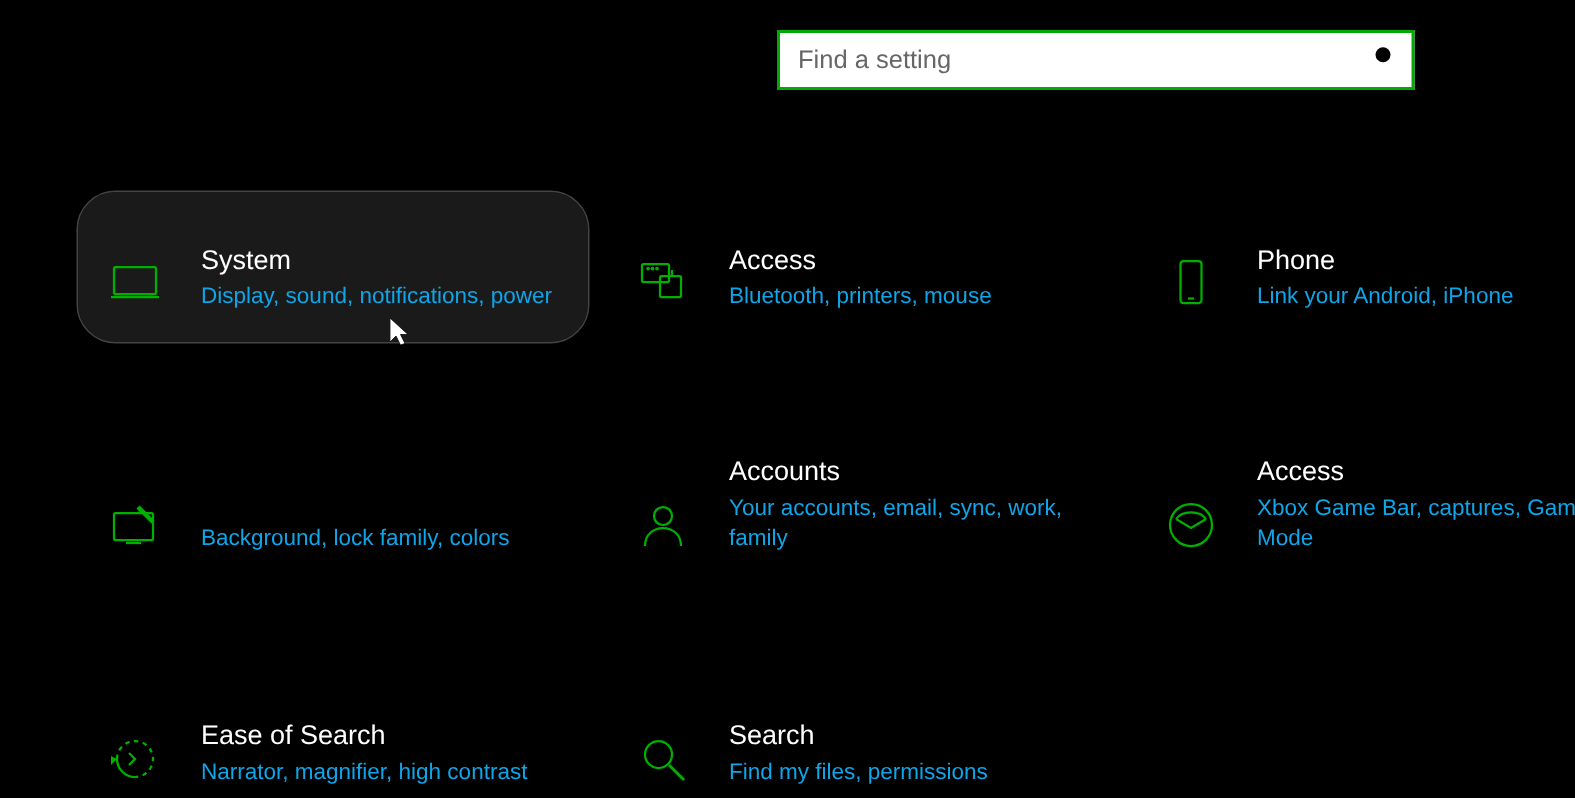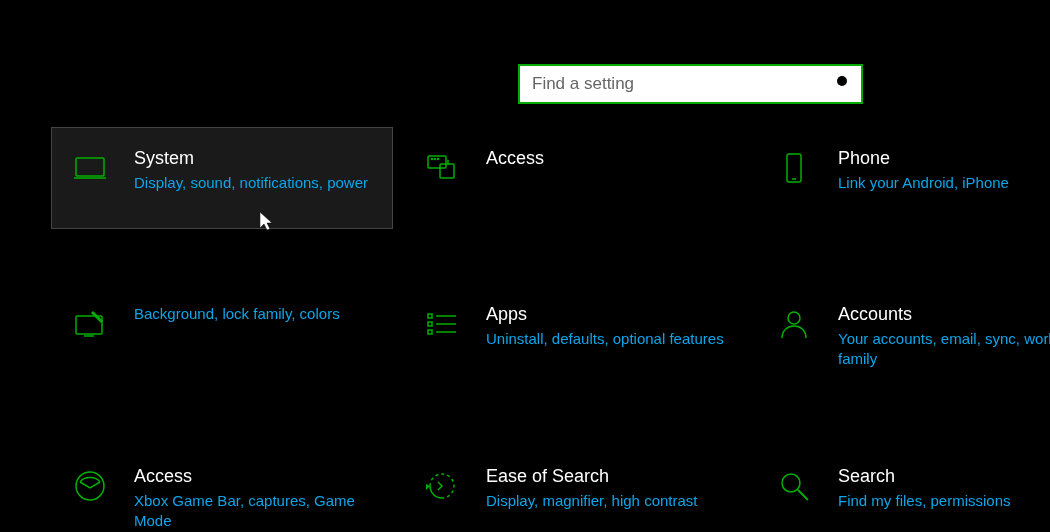--- a/index.html
+++ b/index.html
@@ -8,22 +8,21 @@
       height: 532px;
       background: #000;
       font-family: 'Segoe UI', Arial, sans-serif;
       overflow: hidden;
       position: relative;
     }
     .search-container {
       position: absolute;
       top: 20px;
       left: 518px;
-      width: 345px;
-      margin-top: 44px;
+      width: 425px;
     }
     .search-input {
       width: 100%;
       height: 40px;
       background: #fff;
       border: 2px solid #00aa00;
       padding: 0 40px 0 12px;
       font-size: 17px;
       color: #333;
       outline: none;
@@ -40,24 +39,25 @@
       position: absolute;
       top: 128px;
       left: 52px;
       width: 990px;
       display: grid;
       grid-template-columns: 340px 340px 340px;
       gap: 56px 12px;
     }
     .tile {
       display: flex;
-      align-items: flex-start;
+      align-items: flex-end;
       padding: 20px 18px;
       cursor: pointer;
       min-height: 100px;
+      border-radius: 25px;
     }
     .tile.hovered {
       background: #1a1a1a;
       outline: 1px solid #444;
     }
     .tile-icon {
       width: 40px;
       height: 40px;
       flex-shrink: 0;
       margin-right: 24px;
@@ -125,20 +125,21 @@
           <rect x="4" y="6" width="18" height="12" rx="1"></rect>
           <rect x="16" y="14" width="14" height="14" rx="1"></rect>
           <circle cx="8" cy="9" r="0.5" fill="#00b000"></circle>
           <circle cx="11" cy="9" r="0.5" fill="#00b000"></circle>
           <circle cx="14" cy="9" r="0.5" fill="#00b000"></circle>
           <line x1="24" y1="10" x2="24" y2="14"></line>
         </svg>
     </div>
     <div class="tile-text">
       <div class="tile-title">Access</div>
+      <div class="tile-subtitle">Bluetooth, printers, mouse</div>
     </div>
   </div>
 
   <div class="tile">
     <div class="tile-icon">
       <svg width="36" height="36" viewBox="0 0 36 36">
           <rect x="11" y="4" width="14" height="28" rx="2"></rect>
           <line x1="16" y1="29" x2="20" y2="29"></line>
         </svg>
     </div>
@@ -154,36 +155,20 @@
           <rect x="4" y="10" width="26" height="18" rx="1"></rect>
           <line x1="12" y1="30" x2="22" y2="30"></line>
           <line x1="20" y1="6" x2="30" y2="16" stroke-width="3"></line>
         </svg>
     </div>
     <div class="tile-text">
       <div class="tile-subtitle">Background, lock family, colors</div>
     </div>
   </div>
 
-  <div class="tile">
-    <div class="tile-icon">
-      <svg width="36" height="36" viewBox="0 0 36 36">
-          <rect x="4" y="8" width="4" height="4"></rect>
-          <rect x="4" y="16" width="4" height="4"></rect>
-          <rect x="4" y="24" width="4" height="4"></rect>
-          <line x1="12" y1="10" x2="32" y2="10"></line>
-          <line x1="12" y1="18" x2="32" y2="18"></line>
-          <line x1="12" y1="26" x2="32" y2="26"></line>
-        </svg>
-    </div>
-    <div class="tile-text">
-      <div class="tile-title">Apps</div>
-      <div class="tile-subtitle">Uninstall, defaults, optional features</div>
-    </div>
-  </div>
 
   <div class="tile">
     <div class="tile-icon">
       <svg width="36" height="36" viewBox="0 0 36 36">
           <circle cx="18" cy="12" r="6"></circle>
           <path d="M 6 32 C 6 24, 12 20, 18 20 C 24 20, 30 24, 30 32"></path>
         </svg>
     </div>
     <div class="tile-text">
       <div class="tile-title">Accounts</div>
@@ -209,21 +194,21 @@
     <div class="tile-icon">
       <svg width="36" height="36" viewBox="0 0 36 36">
           <path d="M 6 18 A 12 12 0 1 1 18 30" stroke-dasharray="3 3"></path>
           <path d="M 6 18 A 12 12 0 0 0 18 30"></path>
           <polyline points="14,14 18,18 14,22"></polyline>
           <polyline points="2,16 6,18 2,22" fill="#00b000" stroke="none"></polyline>
         </svg>
     </div>
     <div class="tile-text">
       <div class="tile-title">Ease of Search</div>
-      <div class="tile-subtitle">Display, magnifier, high contrast</div>
+      <div class="tile-subtitle">Narrator, magnifier, high contrast</div>
     </div>
   </div>
 
   <div class="tile">
     <div class="tile-icon">
       <svg width="36" height="36" viewBox="0 0 36 36">
           <circle cx="15" cy="15" r="9"></circle>
           <line x1="22" y1="22" x2="32" y2="32" stroke-width="2"></line>
         </svg>
     </div>

